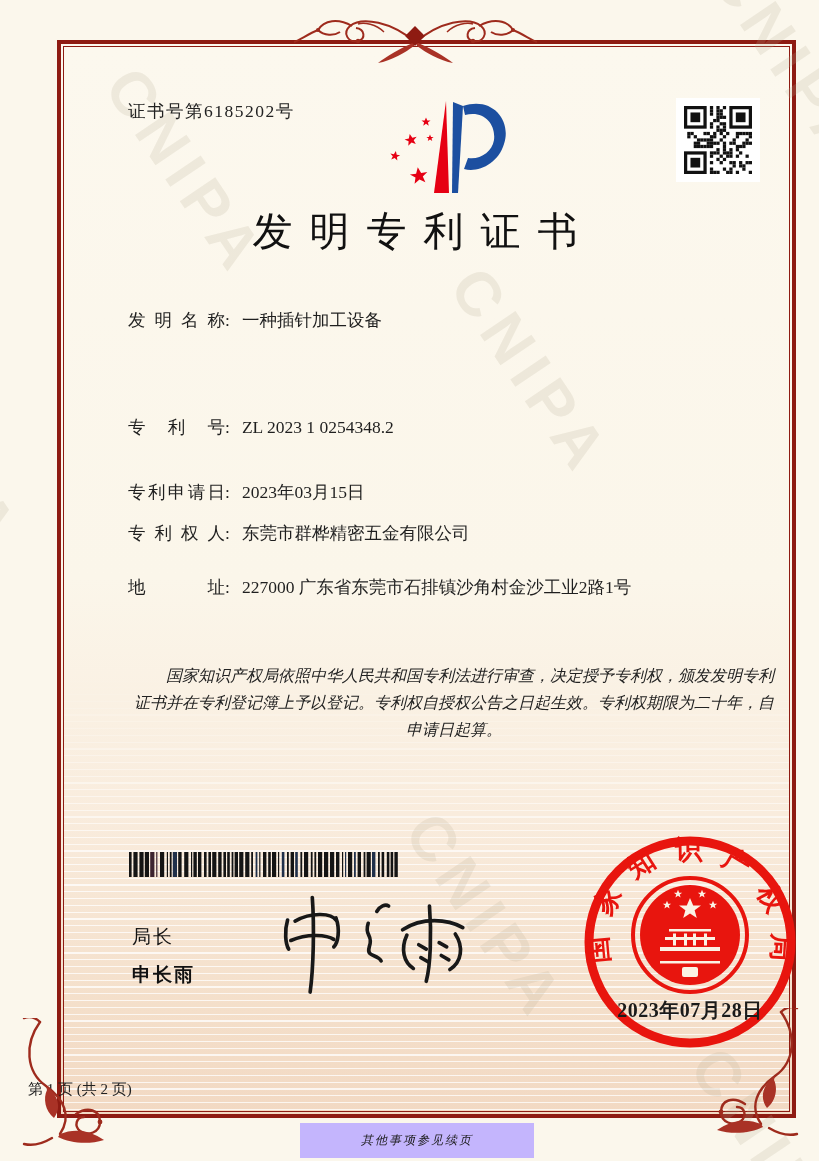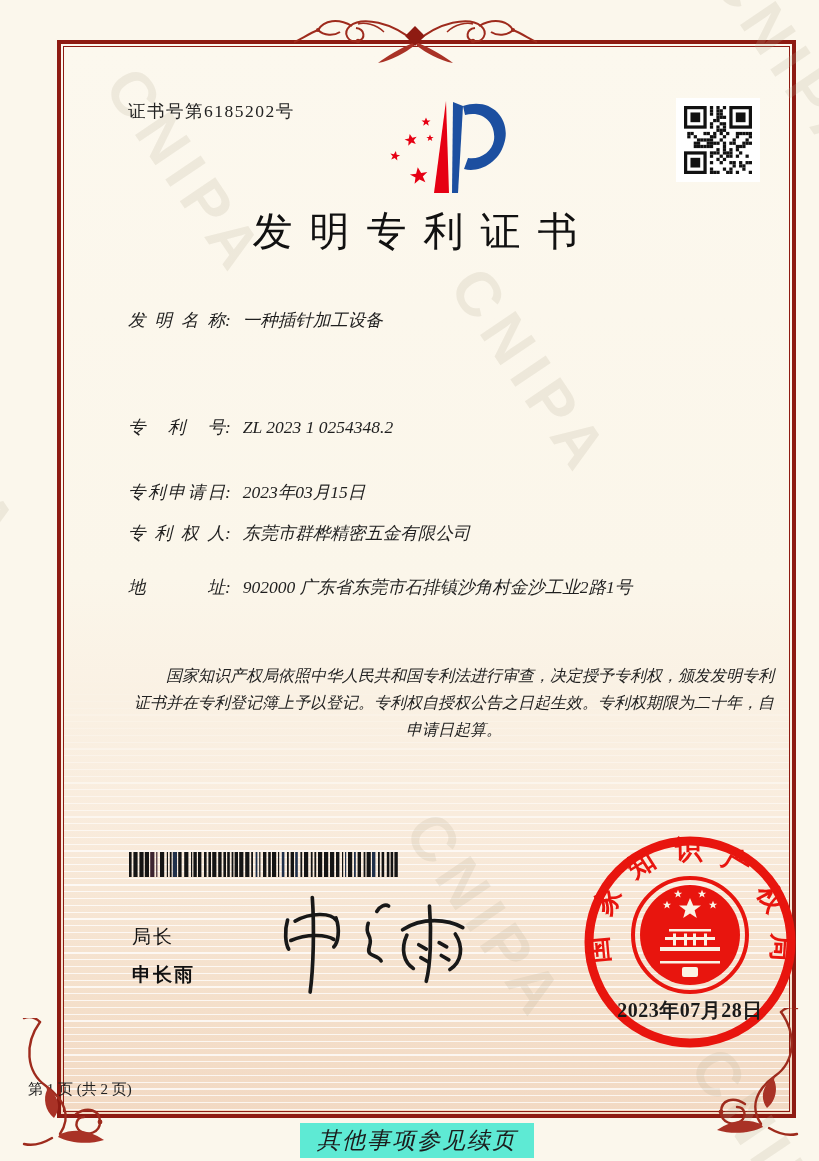--- a/index.html
+++ b/index.html
@@ -21,21 +21,21 @@
 
   .content{position:absolute;inset:0;z-index:3;margin-left:28px;}
 
   .cert-no{position:absolute;left:100px;top:99px;font-size:17.5px;color:#222;letter-spacing:1.5px;}
   .logo{position:absolute;left:358px;top:96px;}
   .title{position:absolute;left:0;right:0;top:204px;text-align:center;font-size:40px;color:#111;
          letter-spacing:17px;font-weight:500;}
   .qr-box{position:absolute;left:648px;top:98px;width:84px;height:84px;background:#fff;}
   .qr-box svg{position:absolute;left:8px;top:8px;}
 
-  .frow{position:absolute;left:100px;font-size:17.5px;color:#1f1f1f;white-space:nowrap;font-style:italic;}
+  .frow{position:absolute;left:100px;font-size:17.5px;color:#1f1f1f;white-space:nowrap;}
   .flabel{display:inline-block;width:97px;text-align:justify;text-align-last:justify;}
   .fcolon{display:inline-block;margin-right:12px;}
   .fpair2{position:absolute;left:325px;top:0;}
 
   .paras{position:absolute;left:100px;top:662px;width:652px;font-size:16px;line-height:27px;
          color:#222;font-style:italic;}
   .paras p{margin:0;text-indent:2em;text-align:center;}
 
   .barcode{position:absolute;left:100px;top:852px;}
   .signer-title{position:absolute;left:104px;top:924px;font-family:Liberation Sans, sans-serif;
@@ -48,22 +48,22 @@
   .seal-date{position:absolute;left:0;top:166px;width:100%;text-align:center;font-size:20px;
              font-weight:700;color:#1b1b1b;letter-spacing:.5px;}
 
   .page-num{position:absolute;left:0;right:0;top:1080px;text-align:left;font-size:15px;color:#222;}
 
   .top-orn{position:absolute;left:288px;top:12px;z-index:4;}
   .corner-orn{position:absolute;z-index:4;}
   .corner-right{left:683px;top:1008px;}
   .corner-left{left:20px;top:1018px;}
 
-  .cont-note{position:absolute;left:300px;top:1123px;width:234px;height:35px;background:#5eead4;z-index:4;
-             text-align:center;line-height:35px;font-size:23px;font-style:italic;color:#1c1c1c;letter-spacing:2px;}
+  .cont-note{position:absolute;left:300px;top:1123px;width:234px;height:35px;background:#c4b5fd;z-index:4;
+             text-align:center;line-height:35px;font-size:12px;font-style:italic;color:#1c1c1c;letter-spacing:2px;}
 </style>
 </head>
 <body>
 
 <div class="page">
 
   <div class="frame">
     <div class="waves"></div>
   </div>
 
@@ -231,21 +231,21 @@
     <div class="frow" style="top:415px">
       <span class="flabel">专利号</span><span class="fcolon">:</span><span>ZL 2023 1 0254348.2</span>
     </div>
     <div class="frow" style="top:480px">
       <span class="flabel">专利申请日</span><span class="fcolon">:</span><span>2023年03月15日</span>
     </div>
     <div class="frow" style="top:521px">
       <span class="flabel">专利权人</span><span class="fcolon">:</span><span>东莞市群桦精密五金有限公司</span>
     </div>
     <div class="frow" style="top:575px">
-      <span class="flabel">地址</span><span class="fcolon">:</span><span>902000 广东省东莞市石排镇沙角村金沙工业2路1号</span>
+      <span class="flabel">地址</span><span class="fcolon">:</span><span>227000 广东省东莞市石排镇沙角村金沙工业2路1号</span>
     </div>
 
     <div class="paras">
       <p>国家知识产权局依照中华人民共和国专利法进行审查，决定授予专利权，颁发发明专利证书并在专利登记簿上予以登记。专利权自授权公告之日起生效。专利权期限为二十年，自申请日起算。</p>
     </div>
 
     <svg id="barcode-svg" class="barcode" width="273" height="25">
         <rect x="1.0" y="0" width="2.6" height="25" fill="#141414"></rect>
         <rect x="5.4" y="0" width="4.2" height="25" fill="#141414"></rect>
         <rect x="11.4" y="0" width="4.2" height="25" fill="#141414"></rect>

